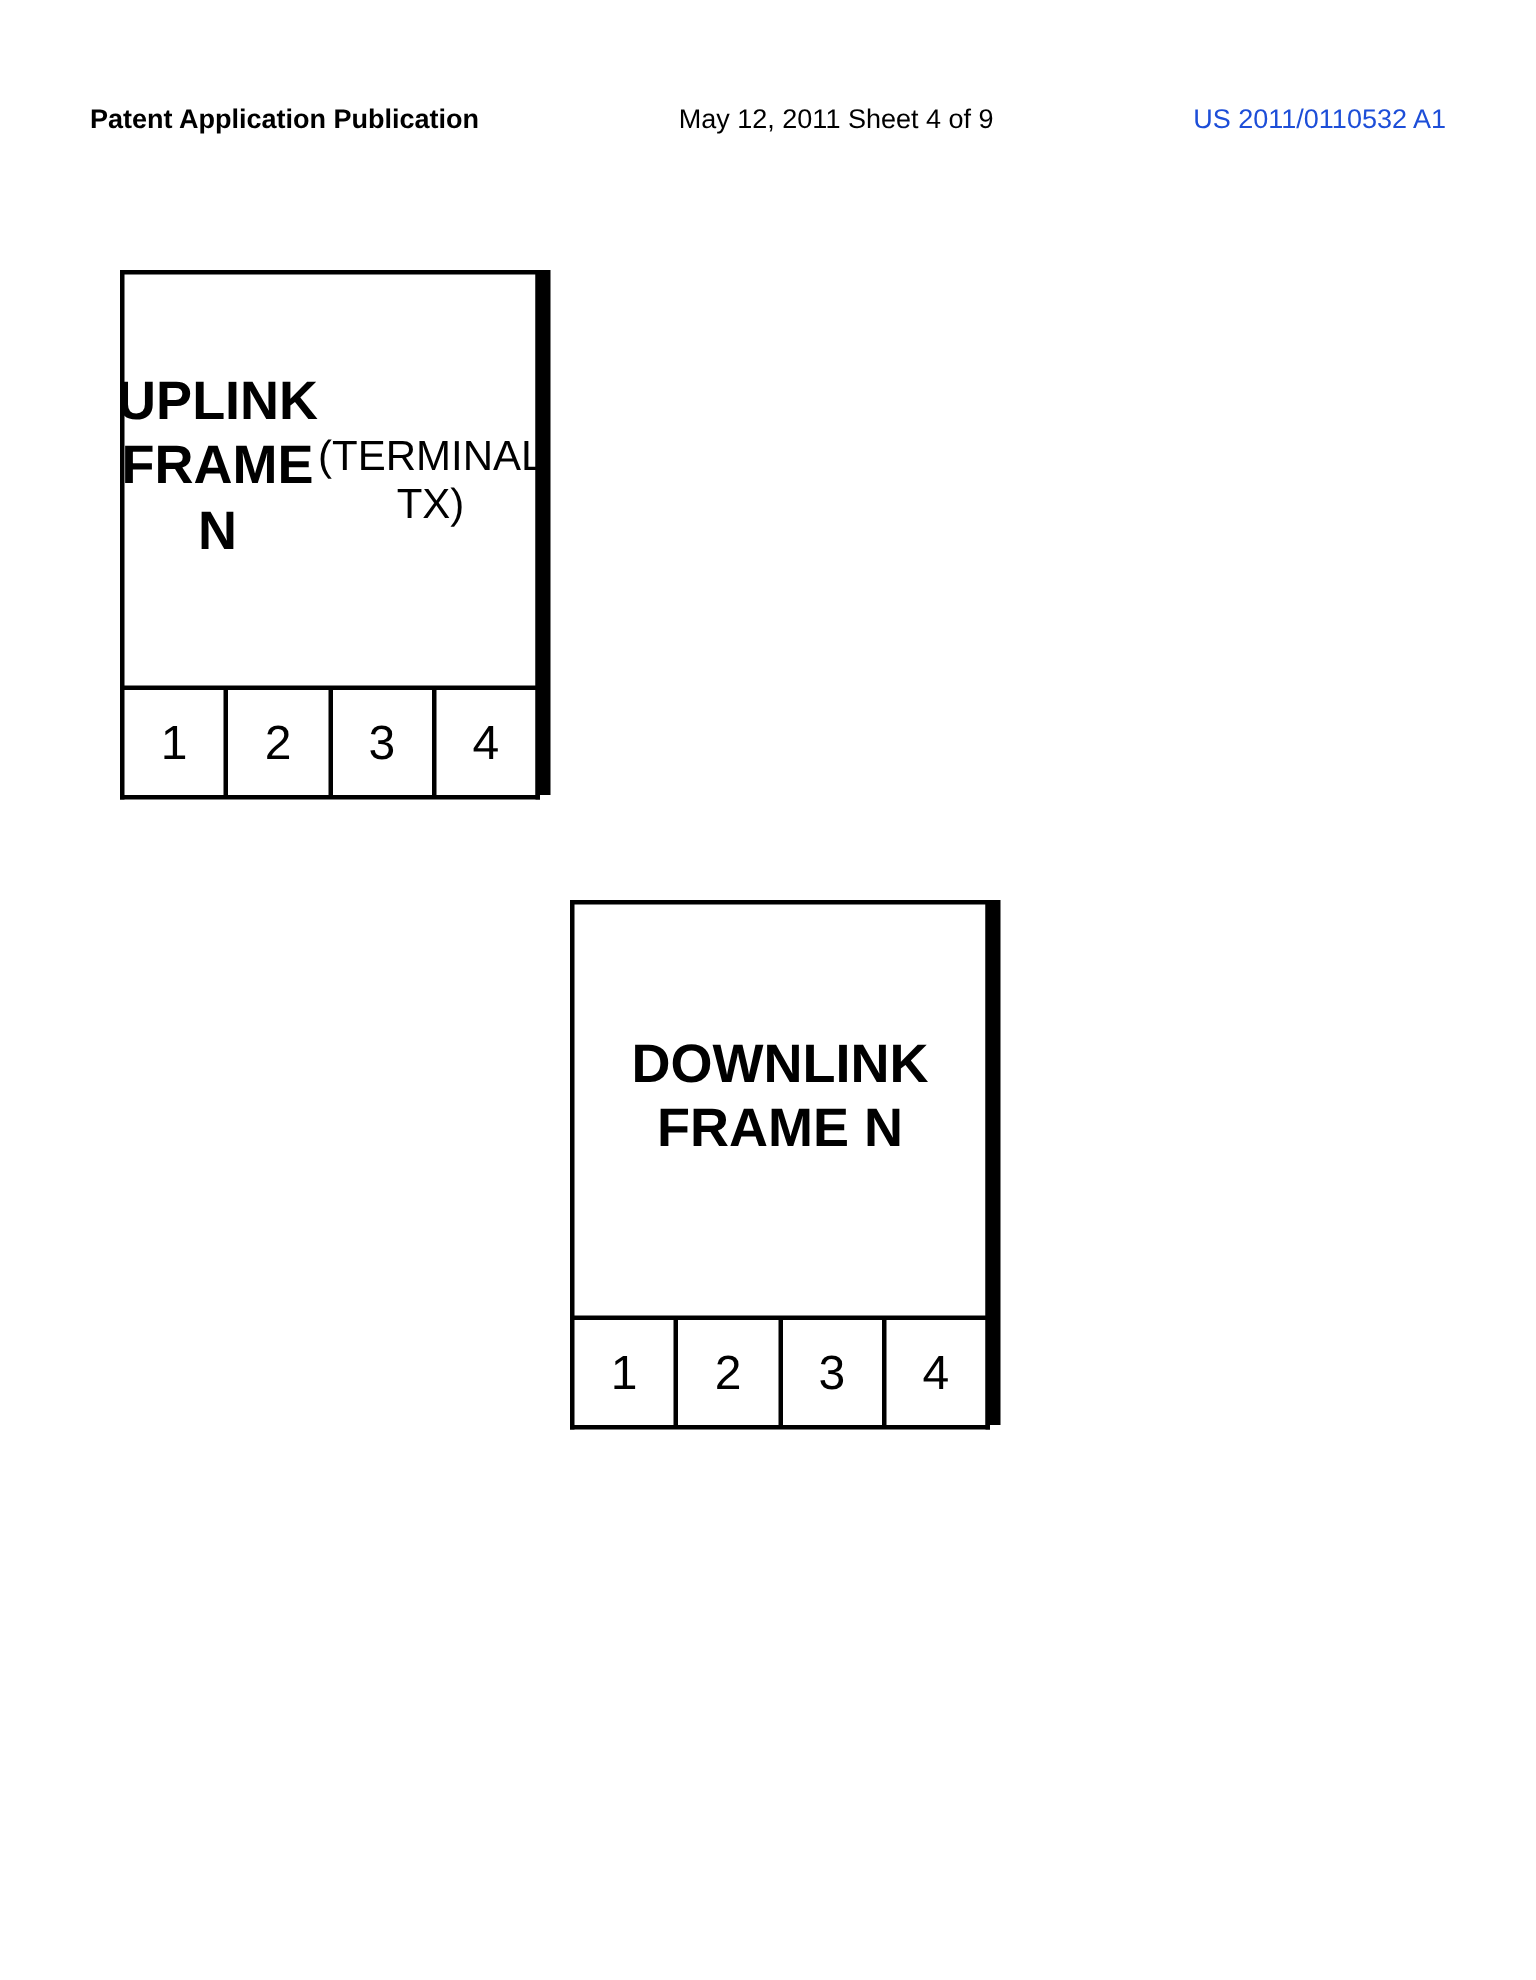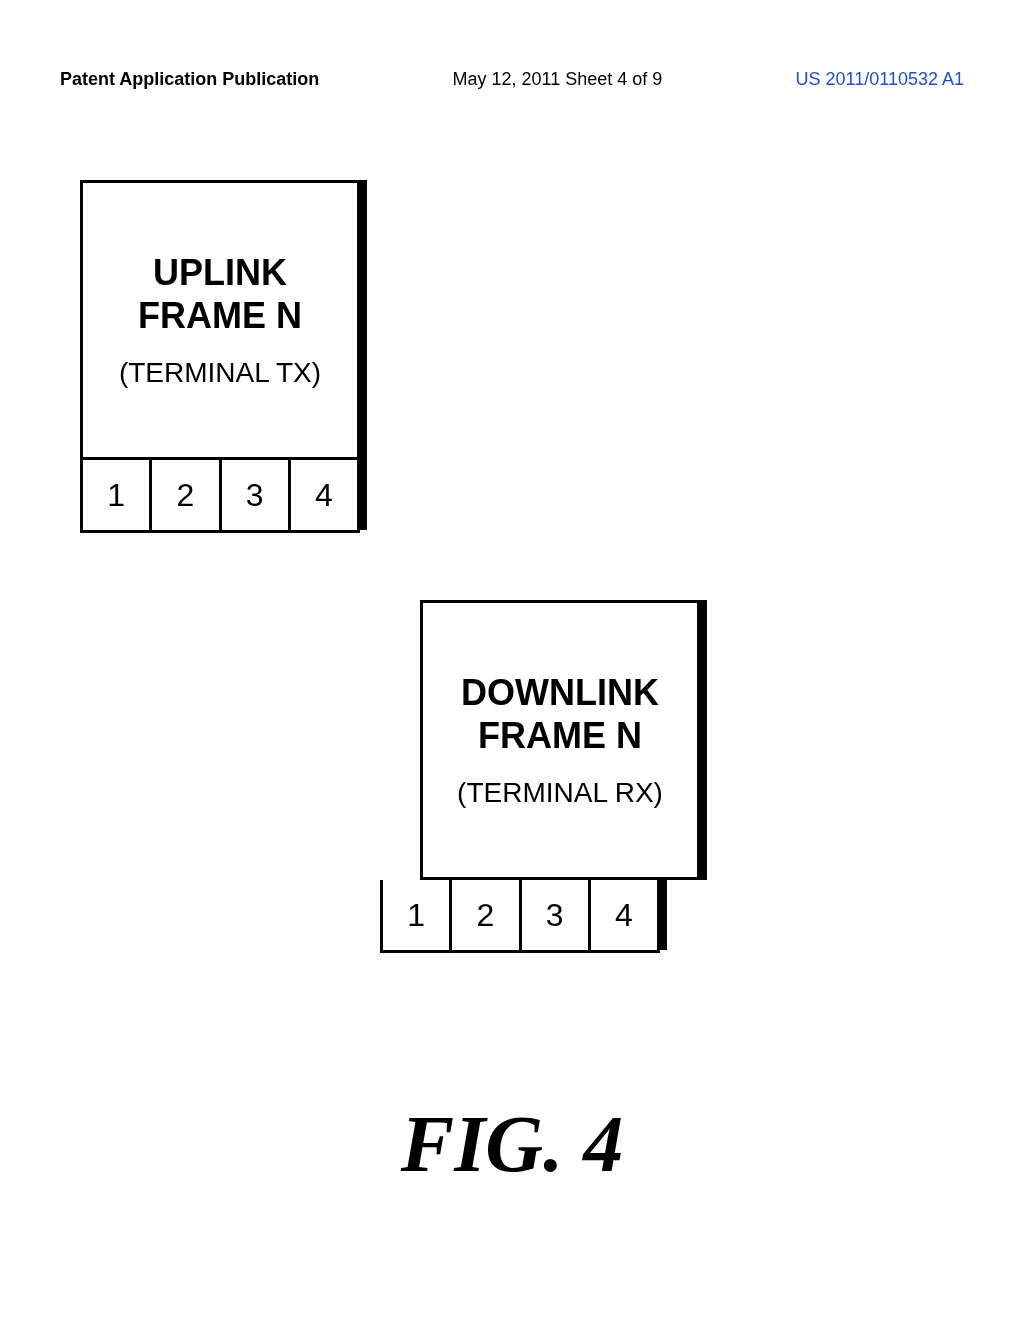--- a/index.html
+++ b/index.html
@@ -59,21 +59,20 @@
       position: absolute;
       top: 180px;
       left: 80px;
     }
 
     .uplink-box {
       width: 280px;
       height: 280px;
       border: 3px solid #000;
       display: flex;
-      flex-direction: column;
       align-items: center;
       justify-content: center;
       background: #fff;
       position: relative;
     }
 
     
     .uplink-box::after {
       content: '';
       position: absolute;
@@ -144,21 +143,20 @@
     .downlink-box {
       width: 280px;
       height: 280px;
       border: 3px solid #000;
       display: flex;
       flex-direction: column;
       align-items: center;
       justify-content: center;
       background: #fff;
       position: relative;
-      margin-left: 40px;
     }
 
     .downlink-box::after {
       content: '';
       position: absolute;
       top: -3px;
       right: -10px;
       width: 10px;
       height: calc(100% + 6px);
       background: #000;
@@ -221,25 +219,23 @@
       <div class="number-cell">4</div>
     </div>
   </div>
 
   <div class="downlink-container">
     <div class="downlink-box">
       <div class="uplink-text-main">
         <span>DOWNLINK</span><br>
         <span>FRAME N</span>
       </div>
-      <div class="uplink-text-sub">(TERMINAL RX)</div>
     </div>
     <div class="downlink-number-row">
       <div class="number-cell">1</div>
       <div class="number-cell">2</div>
       <div class="number-cell">3</div>
       <div class="number-cell">4</div>
     </div>
   </div>
 
-  <div class="fig-label">FIG. 4</div>
 
 </div>
 
 </body></html>

